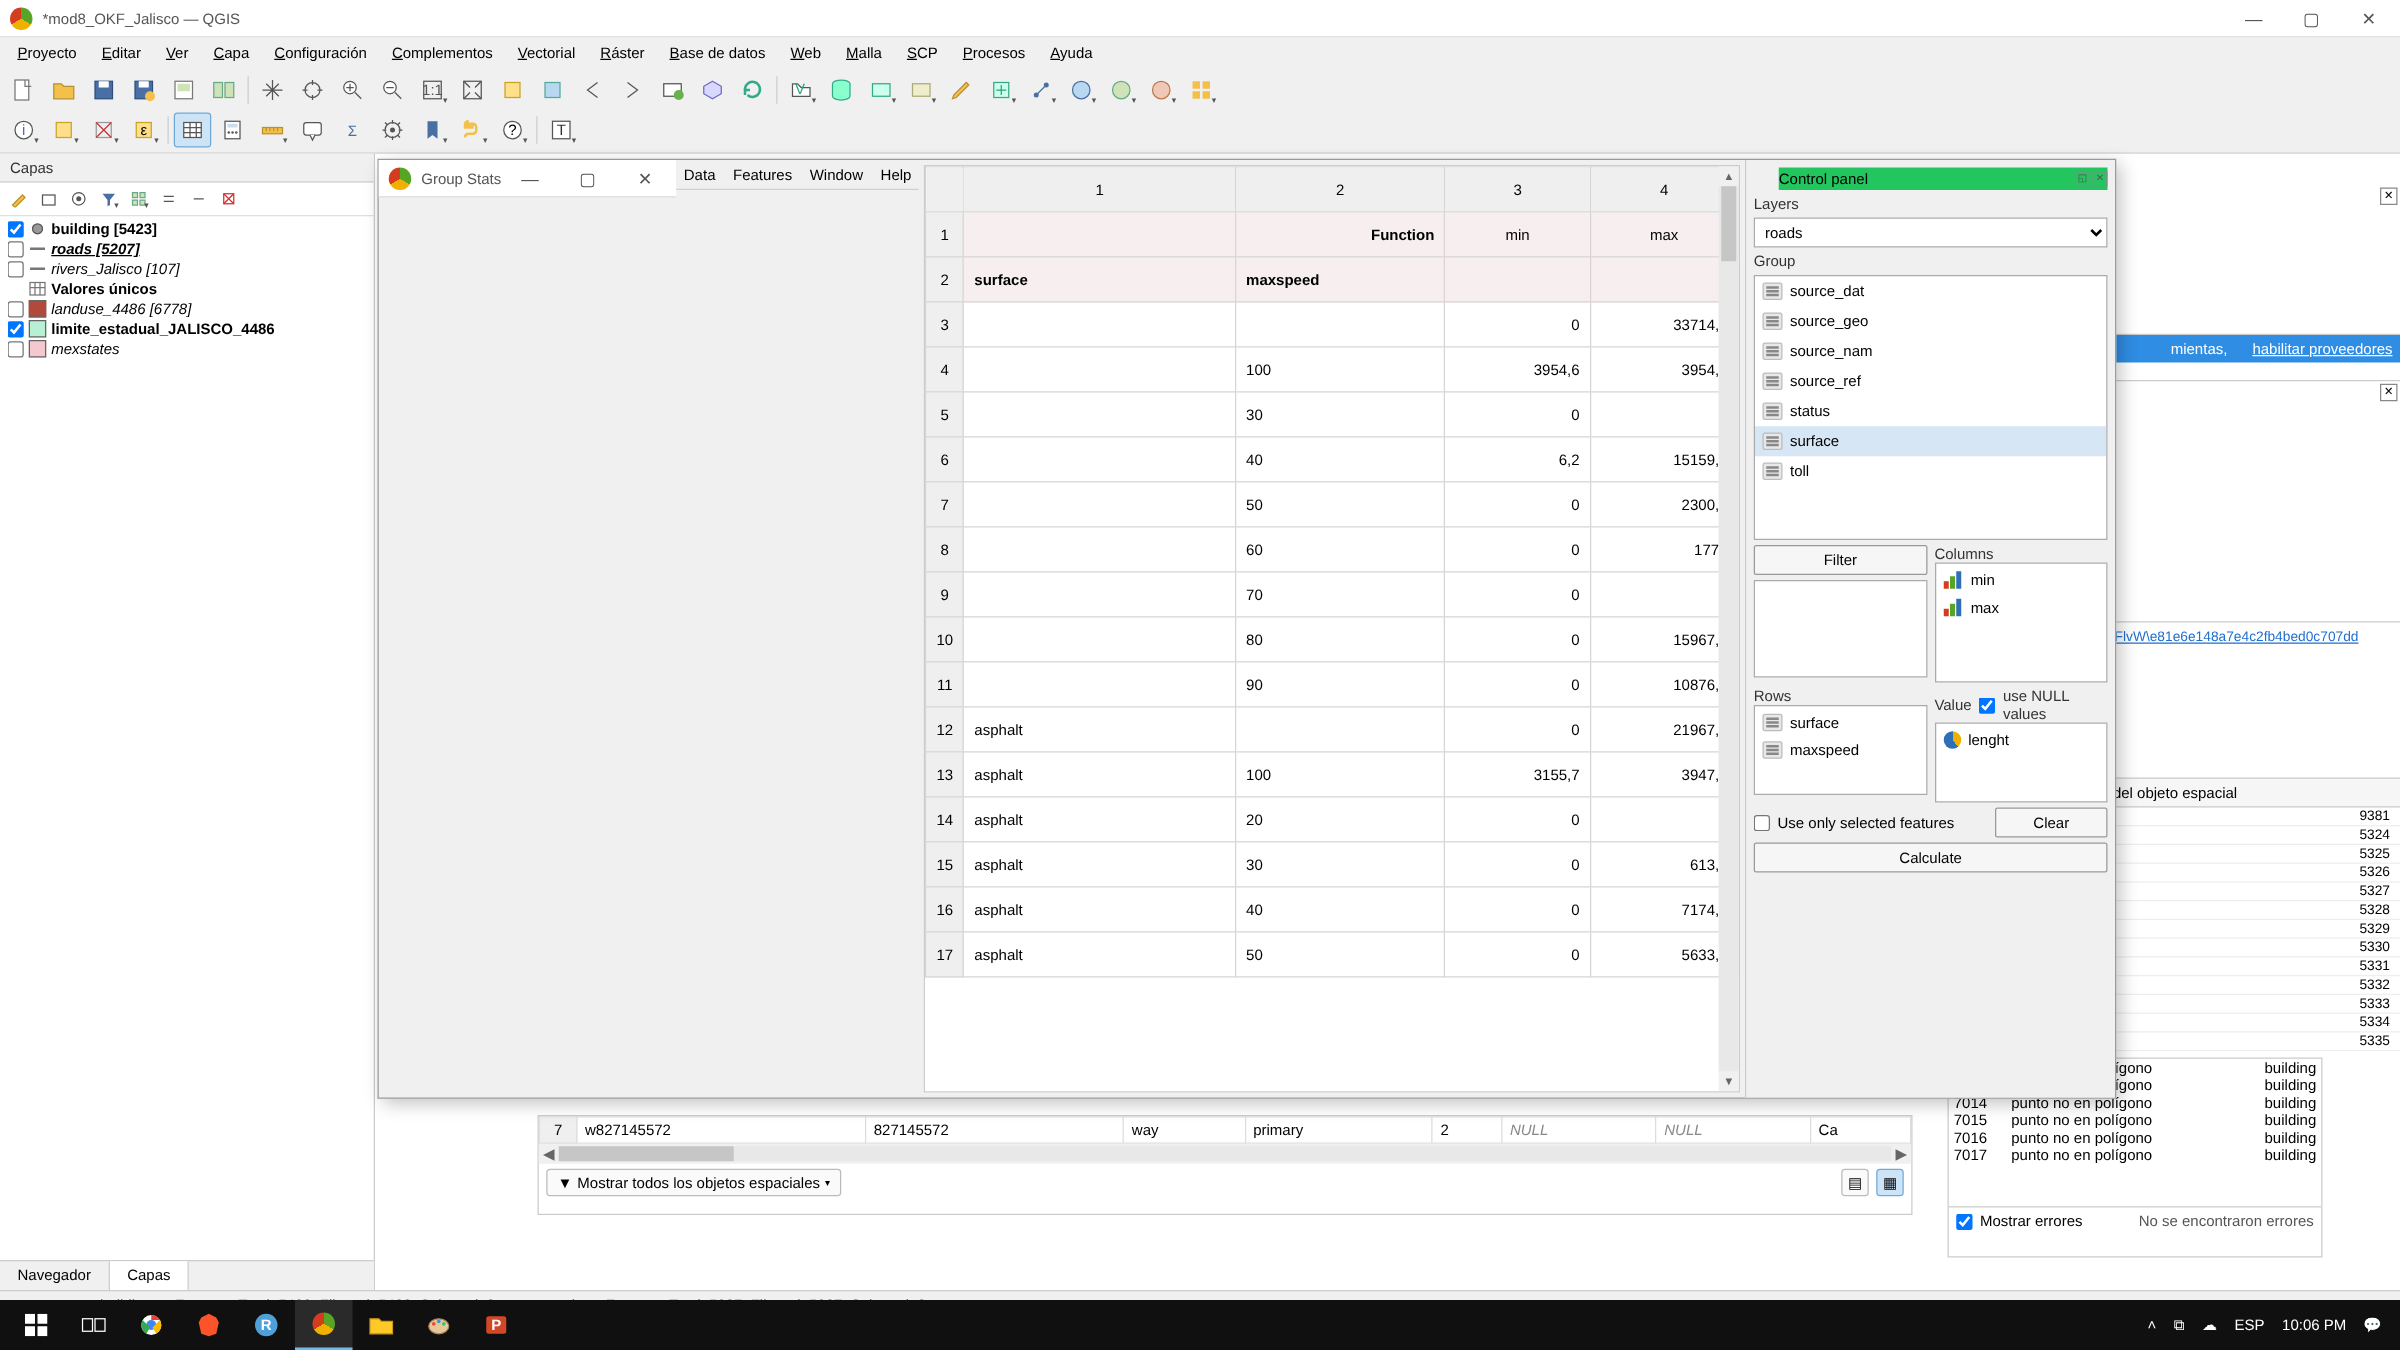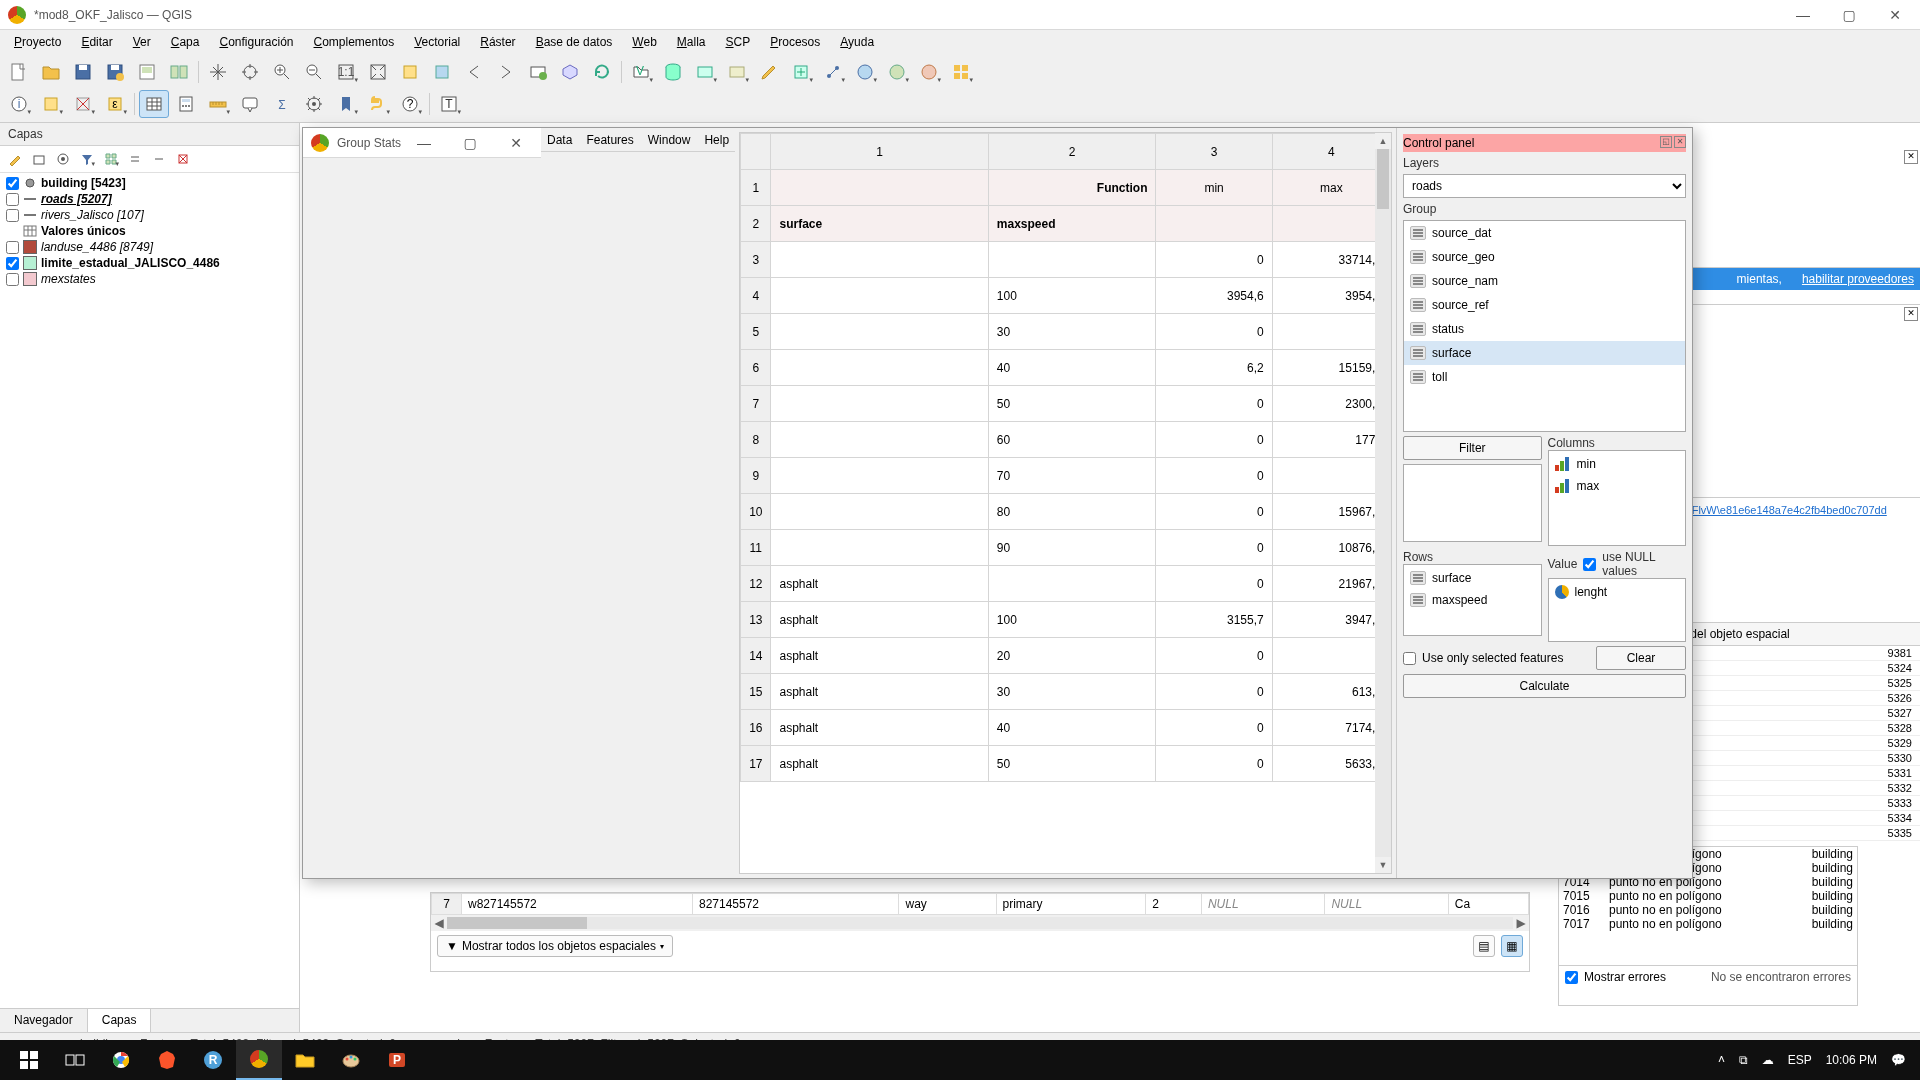--- a/index.html
+++ b/index.html
@@ -101,21 +101,21 @@
 .gs-table .hdr-row td { background: #f7efef; font-weight: 600; }
 .gs-table td.col-surface { width: 290px; }
 .gs-table td.col-speed { width: 210px; text-align: left; }
 .gs-table td.num { text-align: right; width: 145px; }
 .gs-vscroll { position: absolute; right: 0; top: 0; bottom: 0; width: 16px; background: #f0f0f0; display:flex; flex-direction:column; }
 .gs-vscroll .arrow{height:16px;text-align:center;color:#666;font-size:9px;line-height:16px;}
 .gs-vscroll .track{flex:1;background:#e8e8e8;position:relative;}
 .gs-vscroll .thumb{position:absolute;left:2px;right:2px;top:0;height:60px;background:#c6c6c6;}
 
 .gs-panel { width: 296px; background: #f0f0f0; border-left: 1px solid #ccc; padding: 6px; display: flex; flex-direction: column; gap: 4px; }
-.gs-panel .ptitle { background: #fca5a5; font-weight: 400; padding: 2px 0; display:flex; }
+.gs-panel .ptitle { background: #22c55e; font-weight: 400; padding: 2px 0; display:flex; align-items:center;margin-left:20px;}
 .gs-panel .ptitle .pbtns{margin-left:auto;display:flex;gap:2px;}
 .gs-panel .pbtns span{width:12px;height:12px;border:1px solid #888;font-size:8px;line-height:10px;text-align:center;color:#555;}
 .gs-panel label.small { color: #333; }
 .gs-panel select, .gs-panel .listbox { width: 100%; border: 1px solid #aaa; background: #fff; }
 .gs-panel select { padding: 3px 4px; }
 .listbox { height: 212px; overflow-y: scroll; }
 .listbox .item { display: flex; align-items: center; gap: 6px; padding: 5px 6px; }
 .listbox .item.sel { background: #d6e6f5; }
 .fico { width: 16px; height: 14px; background: #e8e8e8; border: 1px solid #bbb; border-radius: 2px; position:relative;}
 .fico::before{content:"";position:absolute;left:2px;top:2px;width:10px;height:2px;background:#888;box-shadow:0 3px 0 #888,0 6px 0 #888;}
@@ -513,21 +513,21 @@
             <span style="width: 13px;"></span>
             <span class="swatch" style="border: none;"><svg width="14" height="14">
                 <rect x="1" y="2" width="12" height="10" fill="#fff" stroke="#777"></rect>
                 <path d="M1 6h12M5 2v10M9 2v10" stroke="#777"></path>
               </svg></span>
             <span class="layer-bold">Valores únicos</span>
           </div>
           <div class="row">
             <input type="checkbox" style="">
             <span class="swatch" style="background: rgb(178, 74, 59);"></span>
-            <span style="font-style: italic;">landuse_4486 [8749]</span>
+            <span style="font-style: italic;">landuse_4486 [6778]</span>
           </div>
           <div class="row">
             <input type="checkbox" checked="" style="">
             <span class="swatch" style="background: rgb(183, 240, 212);"></span>
             <span class="layer-bold">limite_estadual_JALISCO_4486</span>
           </div>
           <div class="row">
             <input type="checkbox" style="">
             <span class="swatch" style="background: rgb(243, 201, 207);"></span>
             <span style="font-style: italic;">mexstates</span>

